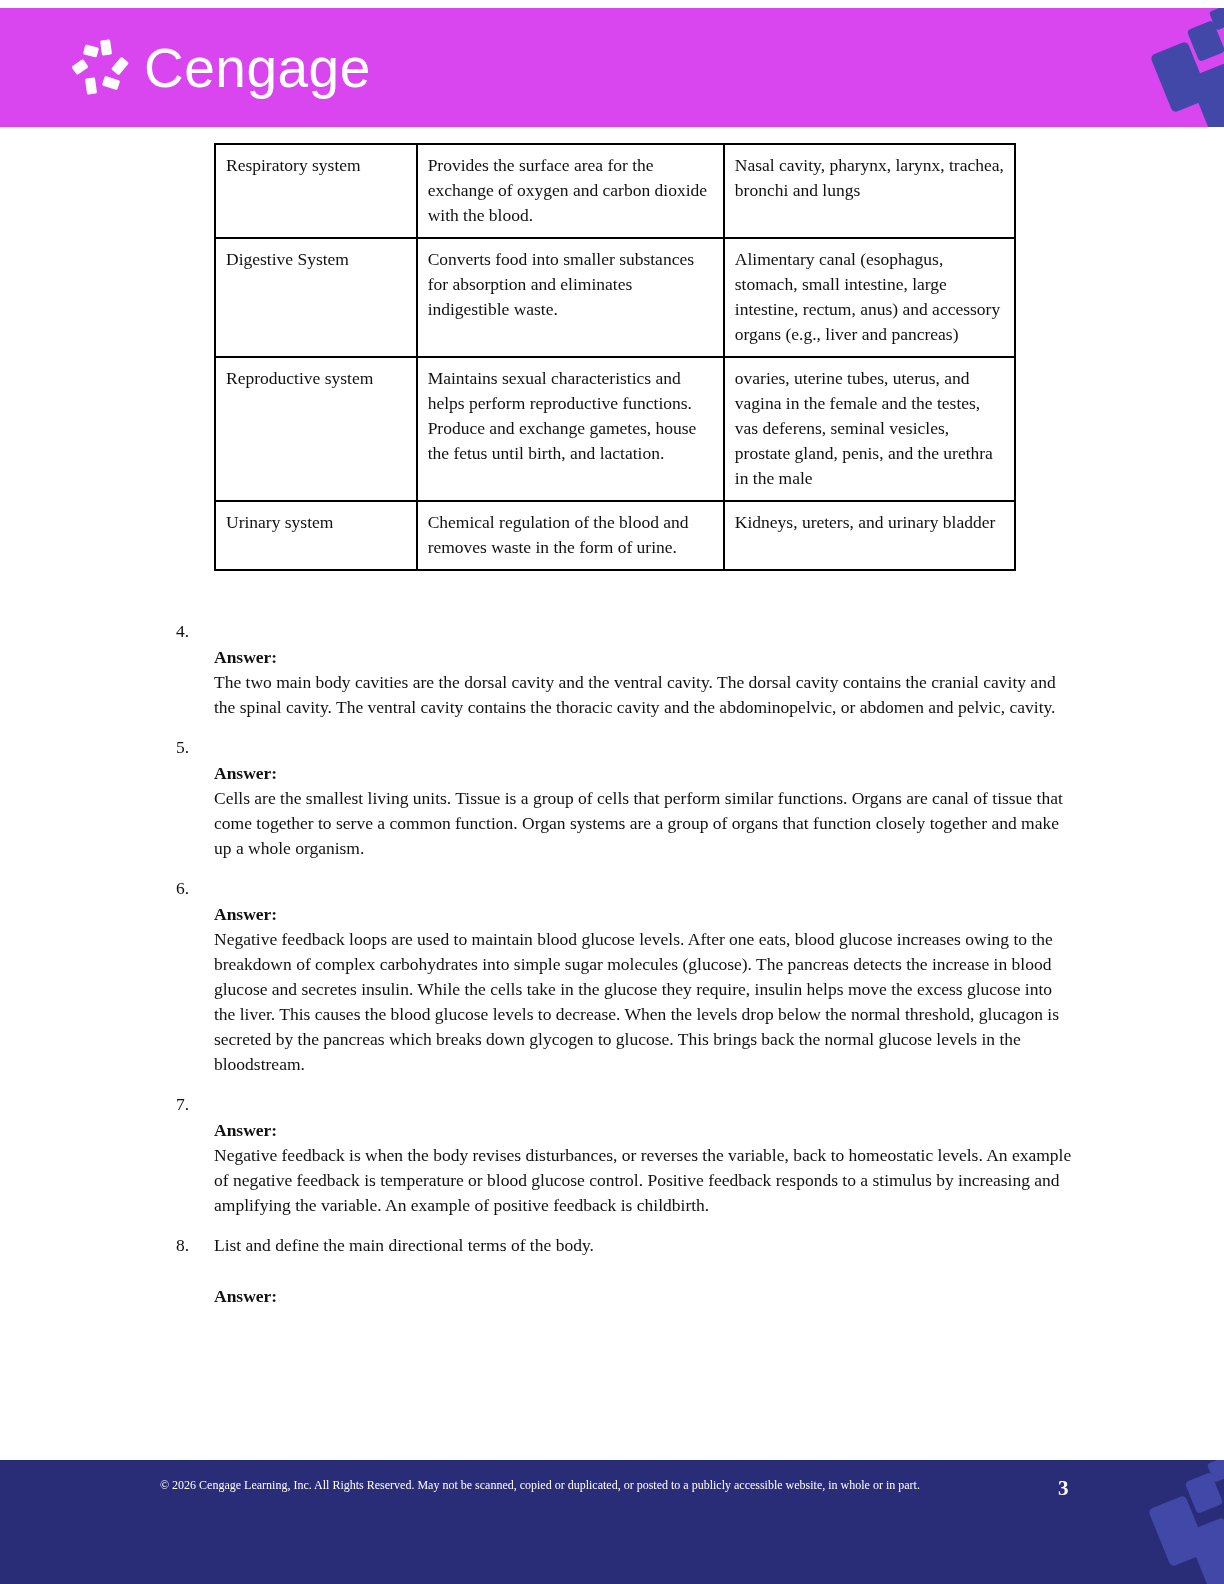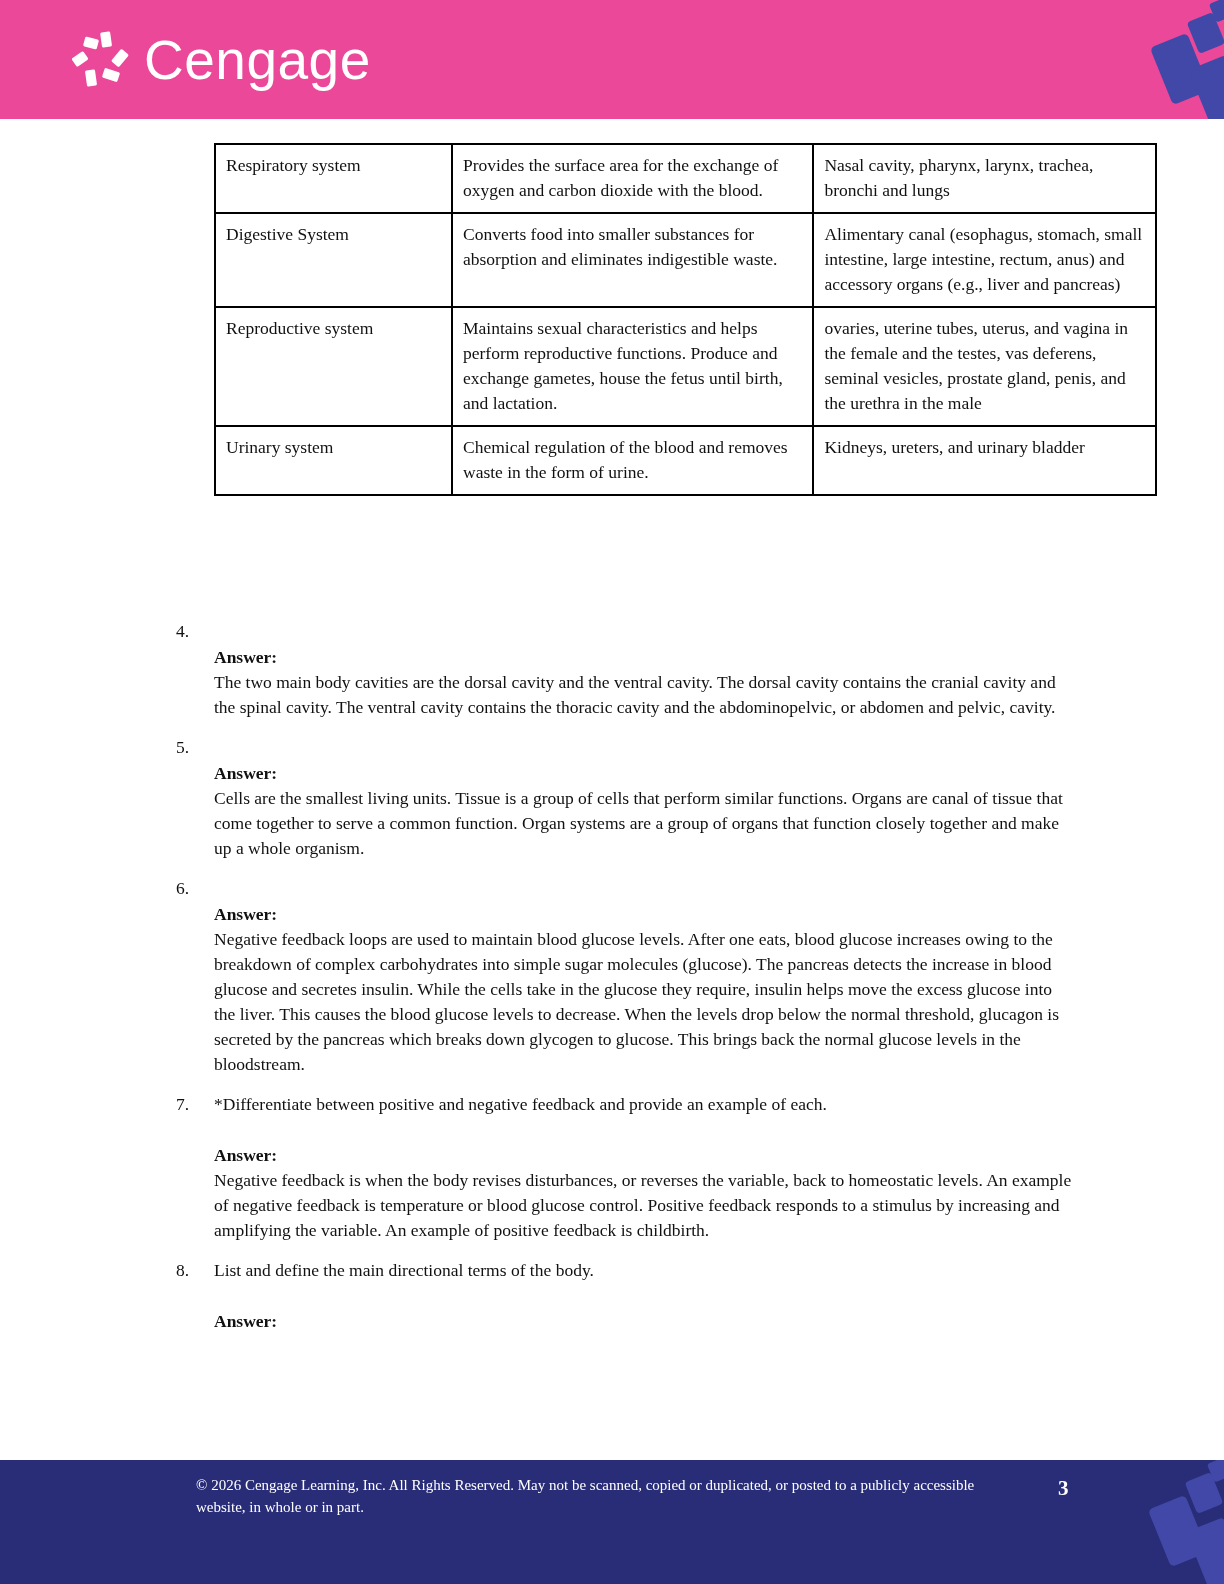--- a/index.html
+++ b/index.html
@@ -2,41 +2,41 @@
 <html><head>
 <meta charset="utf-8">
 <style>
   html, body { margin: 0; padding: 0; }
   body {
     width: 1224px; height: 1584px; position: relative; overflow: hidden;
     background: #ffffff; color: #111;
     font-family: "Liberation Serif", "DejaVu Serif", serif;
   }
   .header {
-    position: absolute; left: 0; top: 0; width: 1224px; height: 119px;
-    background: #ec4899; overflow: hidden;
+    position: absolute; left: 0; top: 8px; width: 1224px; height: 119px;
+    background: #d946ef; overflow: hidden;
   }
   .footer {
     position: absolute; left: 0; top: 1460px; width: 1224px; height: 124px;
     background: #292d78; overflow: hidden;
   }
   .logo { position: absolute; left: 72px; top: 30px; display: flex; align-items: center; }
   .logo svg { display: block; }
   .logo-text {
     font-family: "Liberation Sans", "DejaVu Sans", sans-serif;
     color: #fff; font-size: 55px; font-weight: 400; letter-spacing: 0.5px;
     margin-left: 10px; line-height: 60px;
   }
   .corner-deco { position: absolute; right: 0; }
   .header .corner-deco { top: 0; }
   .footer .corner-deco { top: 0; }
 
   table.systems {
     position: absolute; left: 214px; top: 143px;
-    border-collapse: collapse; width: 943px;
+    border-collapse: collapse; width: 802px;
     font-size: 17.5px; line-height: 25px;
   }
   table.systems td {
     border: 2px solid #000; vertical-align: top;
     padding: 8px 10px 9px 10px;
   }
   table.systems td.c1 { width: 180px; }
   table.systems td.c2 { width: 286px; }
   table.systems td.c3 { width: 270px; margin-left: 8px; }
 
@@ -46,21 +46,21 @@
   }
   .q { display: flex; margin-bottom: 15px; }
   .q-num { width: 38px; flex: none; }
   .q-body { flex: 1; }
   .q-text { margin: 0; }
   .answer-label { font-weight: bold; margin-top: 26px; }
   .answer-text { margin: 0; }
 
   .copyright {
     position: absolute; left: 160px; top: 1474px; width: 780px;
-    color: #fff; font-size: 15px; line-height: 22px; margin-left: 36px;
+    color: #fff; font-size: 12px; line-height: 22px;
   }
   .page-num {
     position: absolute; left: 1058px; top: 1476px;
     color: #fff; font-size: 21px; font-weight: bold;
   }
 </style>
 </head>
 <body>
 
 <div class="header">
@@ -130,21 +130,20 @@
   <div class="q">
     <div class="q-num">6.</div>
     <div class="q-body">
       <div class="answer-label">Answer:</div>
       <p class="answer-text">Negative feedback loops are used to maintain blood glucose levels. After one eats, blood glucose increases owing to the breakdown of complex carbohydrates into simple sugar molecules (glucose). The pancreas detects the increase in blood glucose and secretes insulin. While the cells take in the glucose they require, insulin helps move the excess glucose into the liver. This causes the blood glucose levels to decrease. When the levels drop below the normal threshold, glucagon is secreted by the pancreas which breaks down glycogen to glucose. This brings back the normal glucose levels in the bloodstream.</p>
     </div>
   </div>
   <div class="q">
     <div class="q-num">7.</div>
     <div class="q-body">
-      <p class="q-text">*Differentiate between positive and negative feedback and provide an example of each.</p>
       <div class="answer-label">Answer:</div>
       <p class="answer-text">Negative feedback is when the body revises disturbances, or reverses the variable, back to homeostatic levels. An example of negative feedback is temperature or blood glucose control. Positive feedback responds to a stimulus by increasing and amplifying the variable. An example of positive feedback is childbirth.</p>
     </div>
   </div>
   <div class="q">
     <div class="q-num">8.</div>
     <div class="q-body">
       <p class="q-text">List and define the main directional terms of the body.</p>
       <div class="answer-label">Answer:</div>
     </div>

